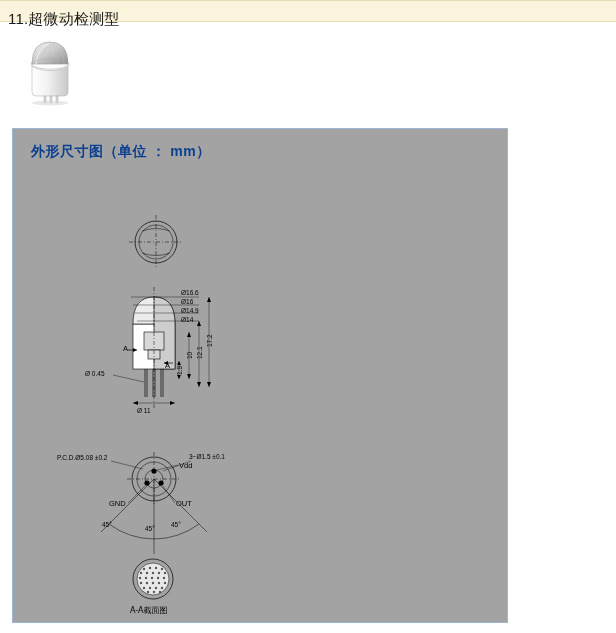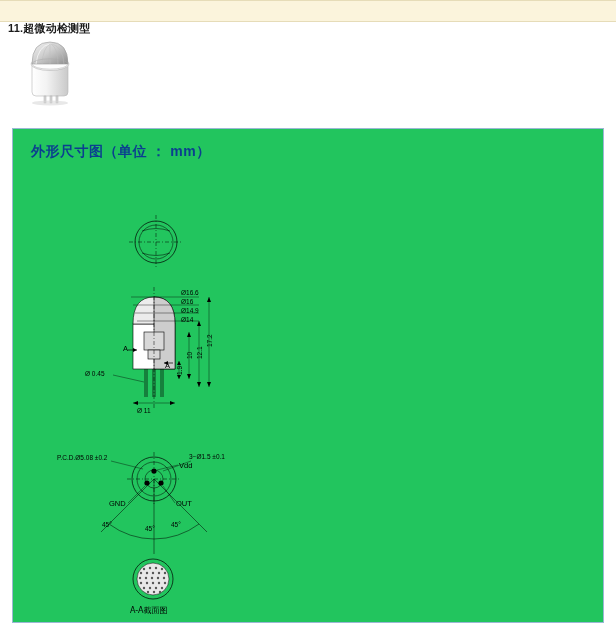--- a/index.html
+++ b/index.html
@@ -22,42 +22,42 @@
     left: 0; top: 0;
     width: 616px;
     height: 22px;
     background: #fbf4dc;
     border-top: 1px solid #e6dcb8;
     border-bottom: 1px solid #e6dcb8;
     box-sizing: border-box;
   }
   .header-title {
     position: absolute;
-    left: 8px; top: 20px;
-    font-size: 11px;
-    font-weight: bold;
+    left: 8px; top: 9px;
+    font-size: 15px;
+    font-weight: normal;
     color: #1a1a1a;
     letter-spacing: 0.2px;
   }
 
   
   .photo-box {
     position: absolute;
     left: 18px; top: 34px;
     width: 64px; height: 72px;
   }
 
   
   .panel {
     position: absolute;
     left: 12px; top: 128px;
-    width: 592px; height: 495px;
+    width: 496px; height: 495px;
     border: 1px solid #9bb7d4;
     box-sizing: border-box;
-    background: #22c55e;
+    background: #a3a3a3;
   }
   .panel-title {
     position: absolute;
     left: 18px; top: 14px;
     font-size: 14px;
     font-weight: bold;
     color: #0b3f8f;
     letter-spacing: 0.5px;
   }
 

